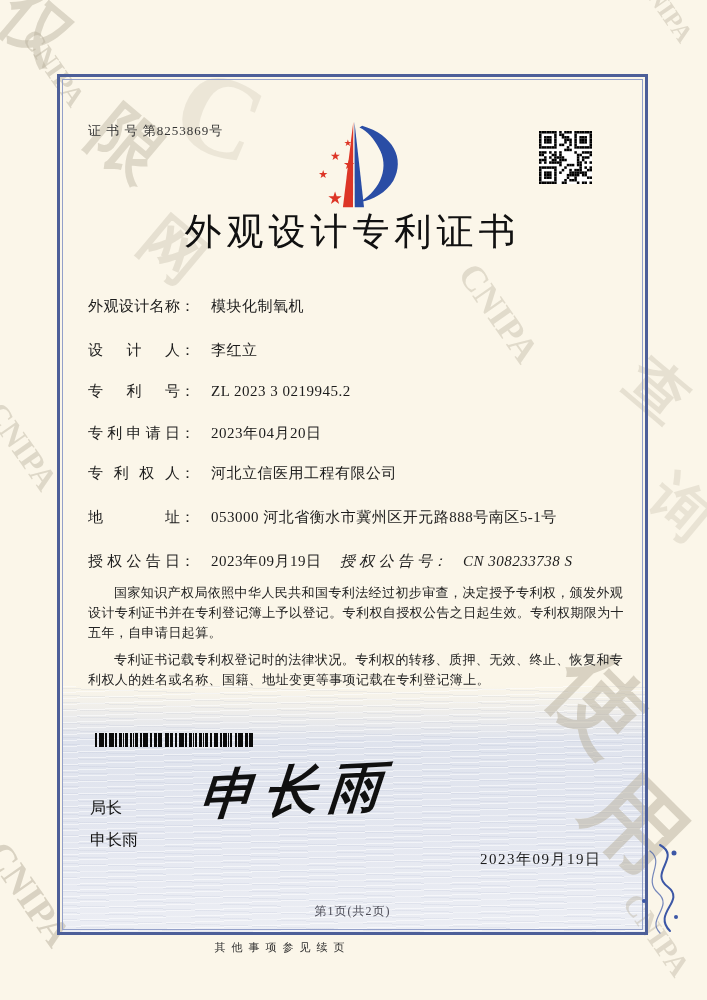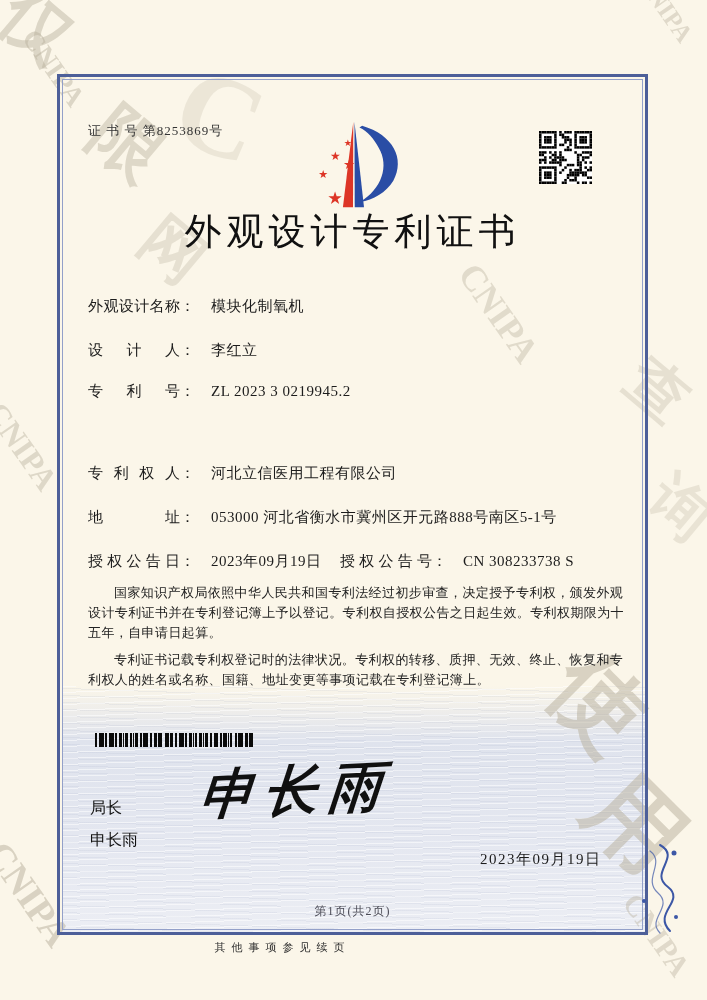--- a/index.html
+++ b/index.html
@@ -33,21 +33,21 @@
   #qr{position:absolute; left:539px; top:131px; width:53px; height:53px; background:#fff;}
   #title{
     position:absolute; left:57px; top:207px; width:591px; text-align:center;
     font-size:37px; font-weight:normal; letter-spacing:5px; color:#111;
   }
   
   .row{position:absolute; left:88px; width:552px; font-size:15px; color:#1c1c1c; white-space:nowrap;}
   .lbl{display:inline-block; width:92px; text-align:justify; text-align-last:justify; vertical-align:bottom;}
   .col{display:inline-block;}
   .val{margin-left:16px; letter-spacing:.5px;}
-  #grant-no-pair{position:absolute; left:252px; top:0; white-space:nowrap;}
+  #grant-no-pair{position:absolute; left:252px; top:0; white-space:nowrap;font-style:italic;}
   
   #paras{position:absolute; left:88px; top:583px; width:540px; font-size:13px; line-height:20px; color:#222;}
   #paras p{margin:0 0 7px 0; text-indent:2em; letter-spacing:.4px;}
   
   #barcode{
     position:absolute; left:95px; top:733px; width:160px; height:14px;
     background-image:
       repeating-linear-gradient(90deg,#0a0a0a 0 2px,rgba(0,0,0,0) 2px 5px),
       repeating-linear-gradient(90deg,#0a0a0a 0 1px,rgba(0,0,0,0) 1px 8px),
       repeating-linear-gradient(90deg,#0a0a0a 0 1px,rgba(0,0,0,0) 1px 3.5px);
@@ -334,20 +334,23 @@
 
   <div class="row" style="top:297px">
     <span class="lbl">外观设计名称</span><span class="col">：</span><span class="val">模块化制氧机</span>
   </div>
   <div class="row" style="top:341px">
     <span class="lbl">设计人</span><span class="col">：</span><span class="val">李红立</span>
   </div>
   <div class="row" style="top:382px">
     <span class="lbl">专利号</span><span class="col">：</span><span class="val">ZL 2023 3 0219945.2</span>
   </div>
+  <div class="row" style="top:424px">
+    <span class="lbl">专利申请日</span><span class="col">：</span><span class="val">2023年04月20日</span>
+  </div>
   <div class="row" style="top:464px">
     <span class="lbl">专利权人</span><span class="col">：</span><span class="val">河北立信医用工程有限公司</span>
   </div>
   <div class="row" style="top:508px">
     <span class="lbl">地址</span><span class="col">：</span><span class="val">053000 河北省衡水市冀州区开元路888号南区5-1号</span>
   </div>
 
   <div class="row" style="top:552px">
     <span class="lbl">授权公告日</span><span class="col">：</span><span class="val">2023年09月19日</span>
     <span id="grant-no-pair">

